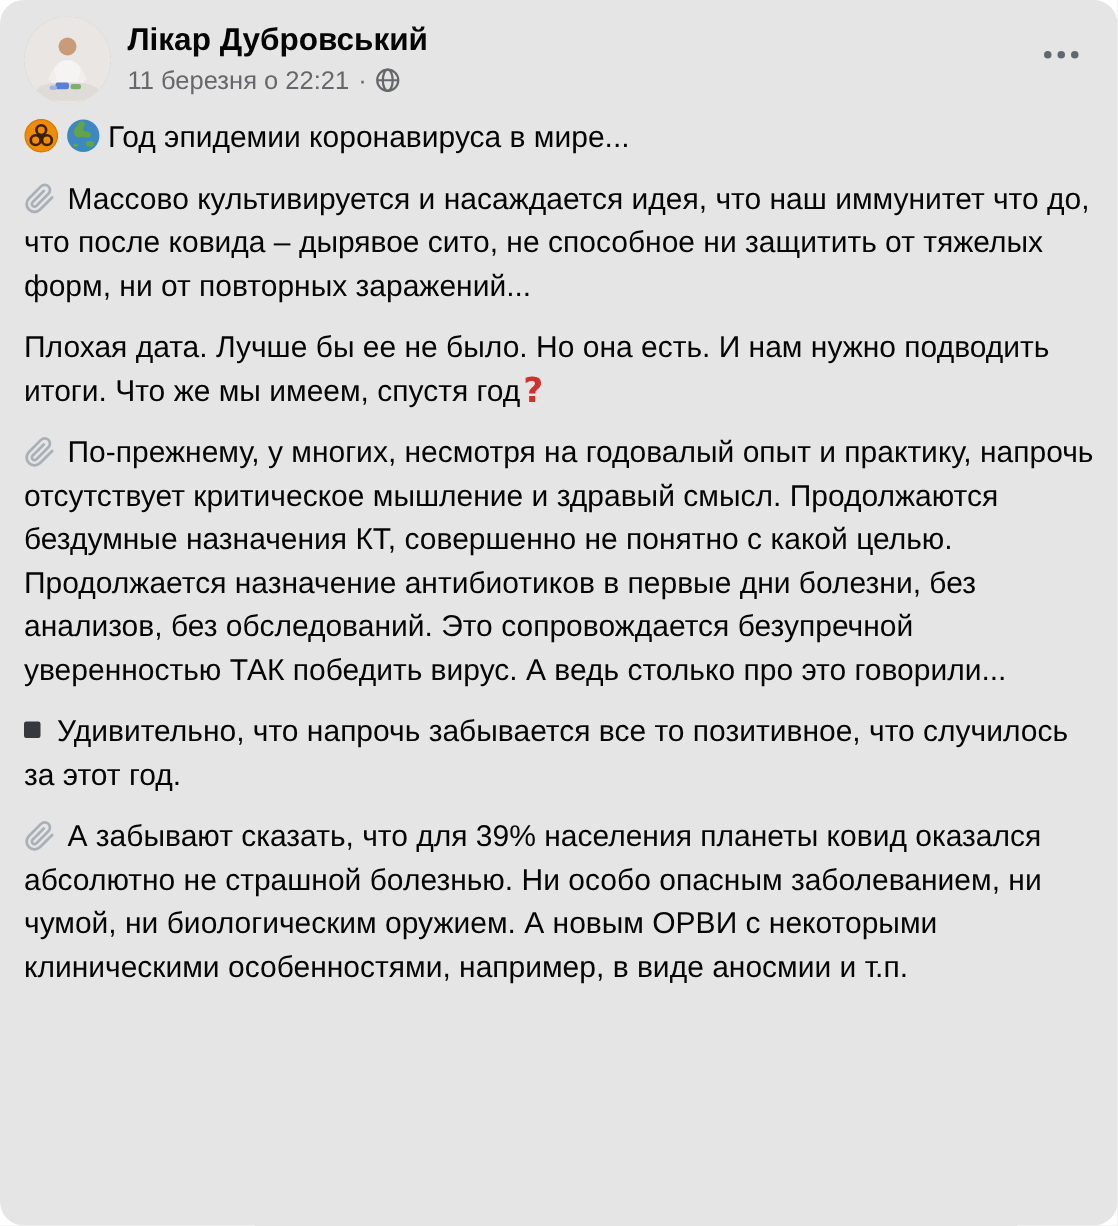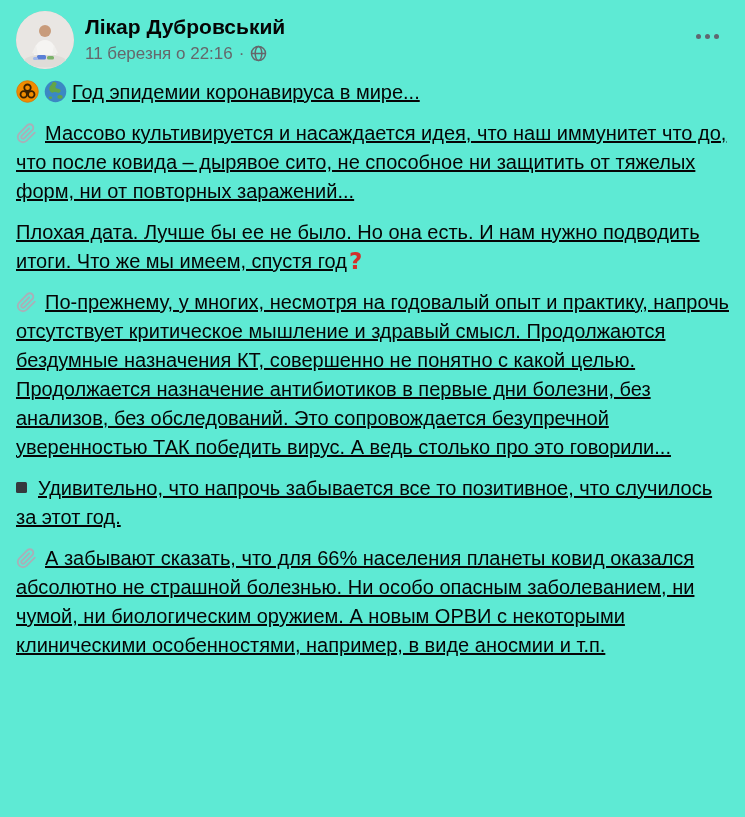--- a/index.html
+++ b/index.html
@@ -1,21 +1,21 @@
 <!DOCTYPE html>
 <html><head>
 <meta charset="utf-8">
 <style>
   html,body{margin:0;padding:0;}
   body{
     width:745px;height:817px;overflow:hidden;background:#fff;
     font-family:"Liberation Sans","DejaVu Sans",sans-serif;
     color:#050505;-webkit-font-smoothing:antialiased;
   }
-  .post{width:745px;height:817px;background:#5eead4;position:relative;}
+  .post{width:745px;height:817px;background:#e5e5e5;position:relative;border-radius:16px;}
 
   
   .header{display:flex;align-items:flex-start;padding:11px 16px 6px;position:relative;}
   .avatar{
     width:58px;height:58px;border-radius:50%;overflow:hidden;flex:0 0 auto;
     box-shadow:inset 0 0 0 1px rgba(0,0,0,.10);cursor:pointer;background:#e9e6e3;
   }
   .avatar svg{display:block;}
   .header-info{margin-left:11px;padding-top:3px;}
   .author{
@@ -23,21 +23,21 @@
   }
   .meta{display:flex;align-items:center;gap:5px;margin-top:3px;color:#65676b;font-size:17px;line-height:21px;cursor:pointer;}
   .meta .sep{margin:0 1px;}
   .more-btn{
     position:absolute;right:20px;top:24px;display:flex;gap:4px;align-items:center;
     padding:10px 6px;cursor:pointer;border-radius:50%;
   }
   .more-btn i{width:5px;height:5px;border-radius:50%;background:#606770;display:block;}
 
   
-  .post-body{padding:3px 16px 0;font-size:20px;line-height:29px;color:#050505;text-decoration:underline;}
+  .post-body{padding:3px 16px 0;font-size:20px;line-height:29px;color:#050505;}
   .post-body p{margin:0 0 12px;}
   .em{display:inline-block;vertical-align:-4px;line-height:0;margin-right:5px;}
   .em svg{display:block;}
   .em.red-question-emoji{vertical-align:-1px;margin:0 0 0 2px;
     font-weight:800;font-size:23px;line-height:23px;color:#d3302c;
     font-family:"DejaVu Sans",sans-serif;}
   .em.black-square-emoji{width:11px;height:11px;background:#35393d;border-radius:1.5px;
     vertical-align:2px;margin-right:11px;}
   .em.paperclip-emoji{margin-right:8px;}
 </style>
@@ -55,21 +55,21 @@
         <path d="M18 44c0-10 5-15 11-15s11 5 11 15z" fill="#f5f4f2"></path>
         <path d="M20 34l-4 8 6 2zM38 34l4 8-6 2z" fill="#f0efec"></path>
         <rect x="21" y="44" width="9" height="4.5" rx="1.5" fill="#5a7fd6"></rect>
         <rect x="31" y="45" width="7" height="3.5" rx="1.5" fill="#7bb26a"></rect>
         <rect x="17" y="46" width="5" height="3" rx="1.5" fill="#9fb6e8"></rect>
       </svg>
     </div>
     <div class="header-info">
       <div class="author">Лікар Дубровський</div>
       <div class="meta">
-        <span>11 березня о 22:16</span>
+        <span>11 березня о 22:21</span>
         <span class="sep">·</span>
         <span class="em" style="margin:0">
           <svg width="17" height="17" viewBox="0 0 16 16" fill="none" stroke="#65676b" stroke-width="1.4">
             <circle cx="8" cy="8" r="6.6"></circle>
             <path d="M1.4 8h13.2"></path>
             <ellipse cx="8" cy="8" rx="3.1" ry="6.6"></ellipse>
           </svg>
         </span>
       </div>
     </div>
@@ -99,16 +99,16 @@
       <p><span class="em paperclip-emoji"><svg width="21" height="21" viewBox="0 0 24 24" fill="none" stroke="#a9b0b8" stroke-width="2.1" stroke-linecap="round" stroke-linejoin="round">
             <path d="M21.44 11.05l-9.19 9.19a6 6 0 0 1-8.49-8.49l9.19-9.19a4 4 0 1 1 5.66 5.66l-9.2 9.19a2 2 0 0 1-2.83-2.83l8.49-8.48"></path>
           </svg></span><span>Массово культивируется и насаждается идея, что наш иммунитет что до, что после ковида – дырявое сито, не способное ни защитить от тяжелых форм, ни от повторных заражений...</span></p>
       <p><span>Плохая дата. Лучше бы ее не было. Но она есть. И нам нужно подводить итоги. Что же мы имеем, спустя год</span><span class="em red-question-emoji">?</span></p>
       <p><span class="em paperclip-emoji"><svg width="21" height="21" viewBox="0 0 24 24" fill="none" stroke="#a9b0b8" stroke-width="2.1" stroke-linecap="round" stroke-linejoin="round">
             <path d="M21.44 11.05l-9.19 9.19a6 6 0 0 1-8.49-8.49l9.19-9.19a4 4 0 1 1 5.66 5.66l-9.2 9.19a2 2 0 0 1-2.83-2.83l8.49-8.48"></path>
           </svg></span><span>По-прежнему, у многих, несмотря на годовалый опыт и практику, напрочь отсутствует критическое мышление и здравый смысл. Продолжаются бездумные назначения КТ, совершенно не понятно с какой целью. Продолжается назначение антибиотиков в первые дни болезни, без анализов, без обследований. Это сопровождается безупречной уверенностью ТАК победить вирус. А ведь столько про это говорили...</span></p>
       <p><span class="em black-square-emoji"></span><span>Удивительно, что напрочь забывается все то позитивное, что случилось за этот год.</span></p>
       <p><span class="em paperclip-emoji"><svg width="21" height="21" viewBox="0 0 24 24" fill="none" stroke="#a9b0b8" stroke-width="2.1" stroke-linecap="round" stroke-linejoin="round">
             <path d="M21.44 11.05l-9.19 9.19a6 6 0 0 1-8.49-8.49l9.19-9.19a4 4 0 1 1 5.66 5.66l-9.2 9.19a2 2 0 0 1-2.83-2.83l8.49-8.48"></path>
-          </svg></span><span>А забывают сказать, что для 66% населения планеты ковид оказался абсолютно не страшной болезнью. Ни особо опасным заболеванием, ни чумой, ни биологическим оружием. А новым ОРВИ с некоторыми клиническими особенностями, например, в виде аносмии и т.п.</span></p>
+          </svg></span><span>А забывают сказать, что для 39% населения планеты ковид оказался абсолютно не страшной болезнью. Ни особо опасным заболеванием, ни чумой, ни биологическим оружием. А новым ОРВИ с некоторыми клиническими особенностями, например, в виде аносмии и т.п.</span></p>
     </div>
 
 </div>
 
 </body></html>

